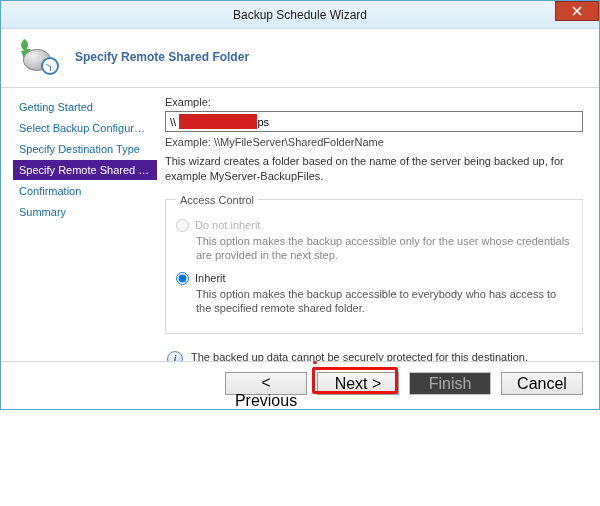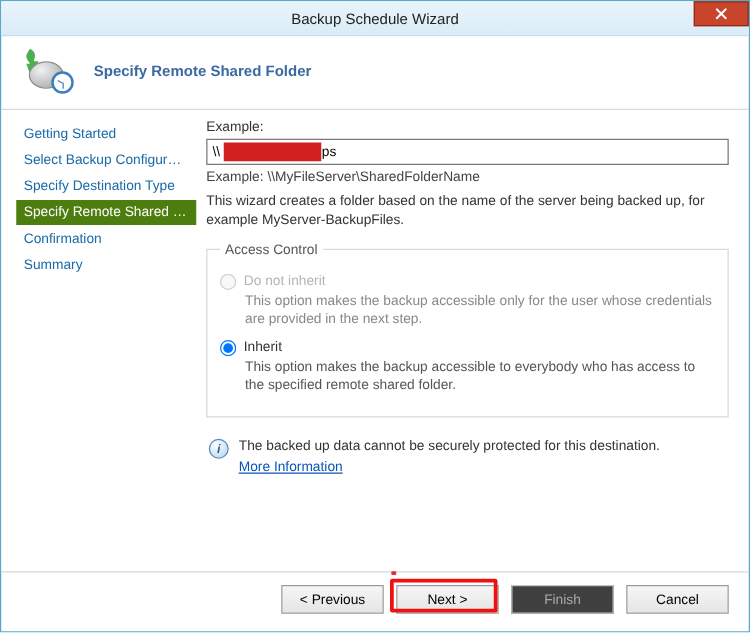--- a/index.html
+++ b/index.html
@@ -5,21 +5,21 @@
   * { box-sizing: border-box; }
   body {
     margin: 0;
     font-family: "Segoe UI", Tahoma, sans-serif;
     font-size: 11px;
     background: #fff;
     color: #000;
   }
   .window {
     width: 600px;
-    height: 506px;
+    height: 410px;
     border: 1px solid #5aa7cc;
     background: #fff;
     position: relative;
     display: flex;
     flex-direction: column;
   }
   .titlebar {
     height: 28px;
     background: linear-gradient(#eaf4fa, #d9ecf7);
     border-bottom: 1px solid #c9dce7;
@@ -111,21 +111,21 @@
     padding: 4px 6px;
     margin: 1px 0;
     font-size: 11px;
     white-space: nowrap;
     overflow: hidden;
     text-overflow: ellipsis;
     color: #196aa6;
     cursor: default;
   }
   .sidebar .step.active {
-    background: #4d7c0f;
+    background: #4c1d95;
     color: #fff;
   }
   .content {
     flex: 1;
     padding: 8px 16px 4px 8px;
     display: flex;
     flex-direction: column;
     color: #333;
   }
   .label { margin-bottom: 3px; }
@@ -200,21 +200,21 @@
     justify-content: flex-end;
     gap: 10px;
     position: relative;
   }
   .btn {
     width: 82px;
     height: 23px;
     background: linear-gradient(#f6f6f6, #e5e5e5);
     border: 1px solid #9a9a9a;
     font-family: inherit;
-    font-size: 11px;
+    font-size: 16px;
     color: #000;
     cursor: pointer;
   }
   .btn:disabled { color: #a9a9a9; cursor: default; border-color:#c3c3c3; background:#404040; }
   .next-hl {
     position: absolute;
     border: 3px solid #e11;
     border-radius: 2px;
     pointer-events: none;
   }

